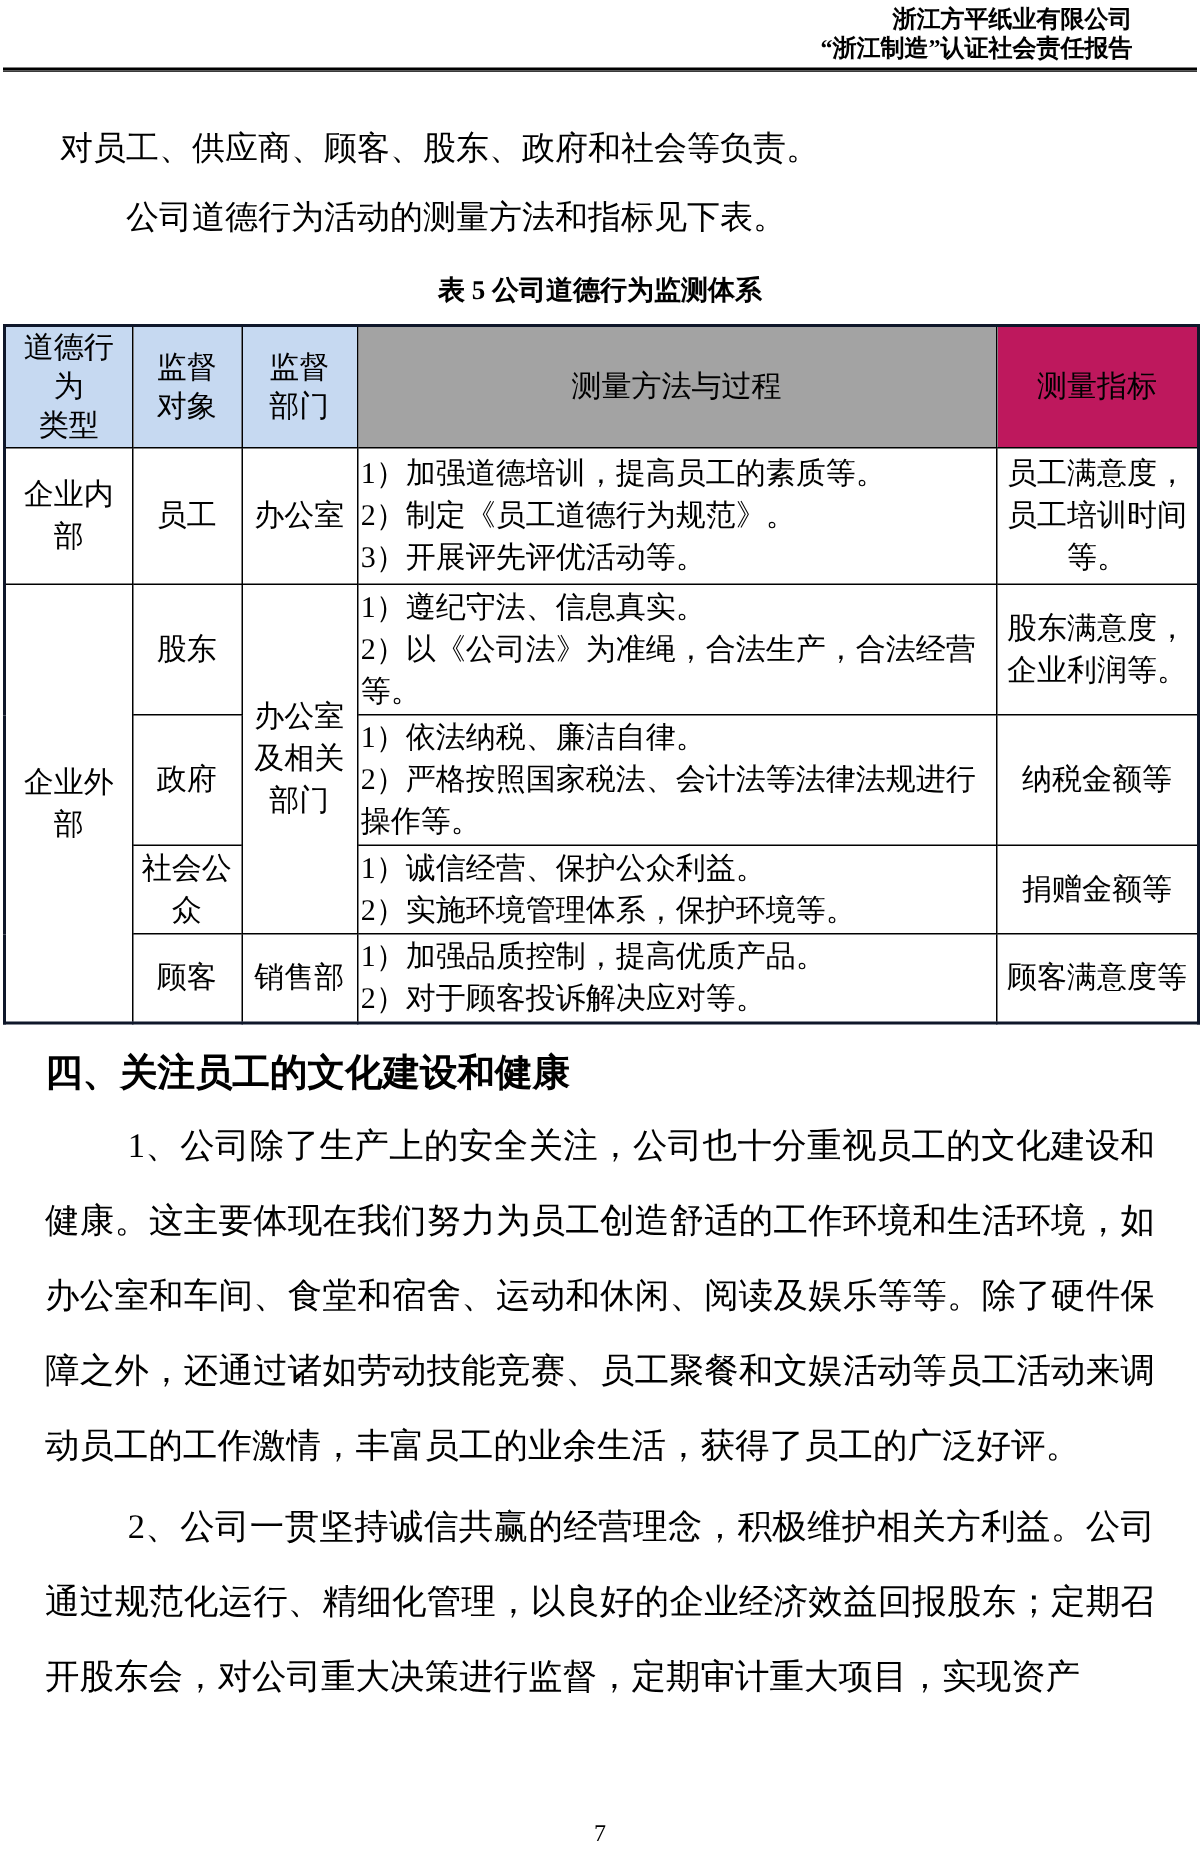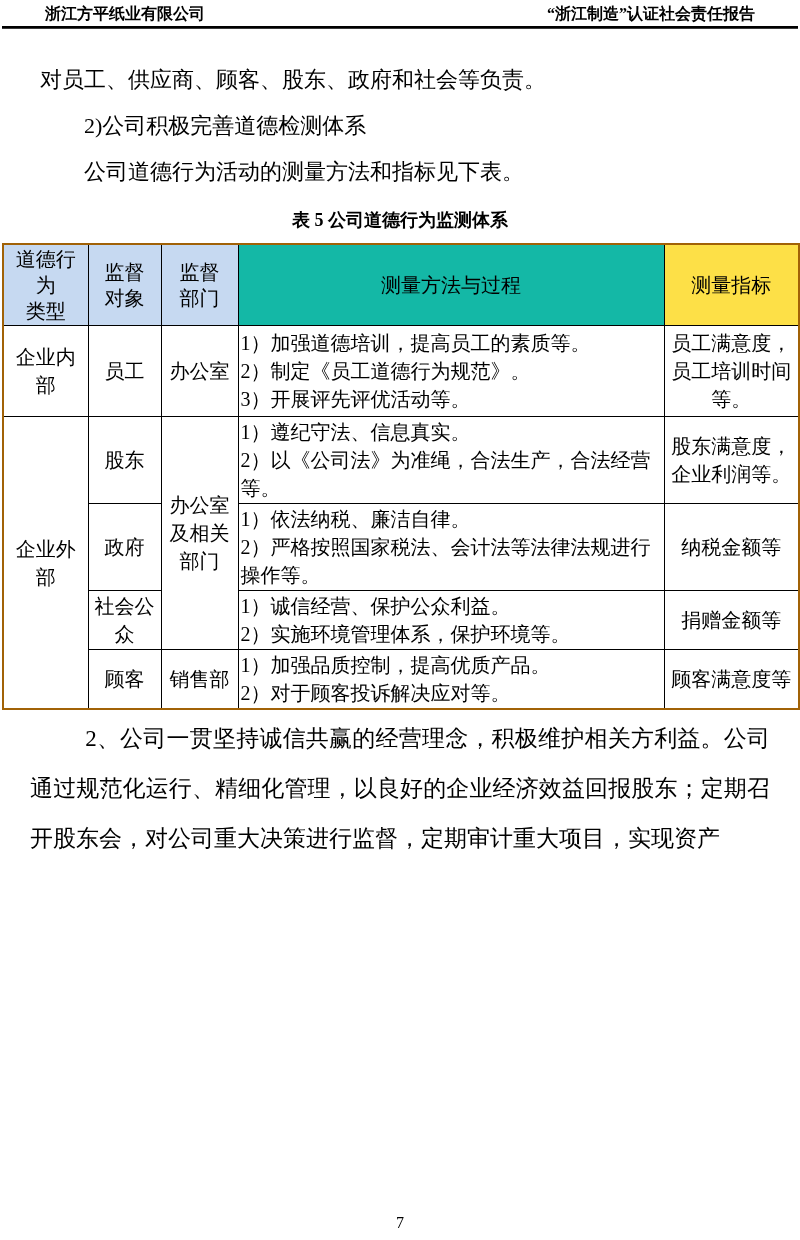--- a/index.html
+++ b/index.html
@@ -10,21 +10,21 @@
     background:#ffffff;
     color:#000;
     font-family:"Liberation Serif","DejaVu Serif",serif;
     overflow:hidden;
     margin:0 auto;
   }
   
   .header {
     display:flex; justify-content:space-between; align-items:flex-end;
     padding:4px 45px 2px 45px;
-    font-size:16px; font-weight:bold; line-height:19px;
+    font-size:16px; font-weight:bold; line-height:19px;flex-direction:column;
   }
   .header-rule {
     margin:1px 2px 0 2px;
     height:2px;
     border-top:2px solid #000;
     border-bottom:1px solid #3a3a3a;
   }
   
   .intro {
     margin:28px 32px 0 40px;
@@ -33,21 +33,21 @@
   .indent2 { text-indent:2em; }
   
   .table-title {
     margin-top:8px;
     text-align:center;
     font-size:18px; font-weight:bold; line-height:34px;
   }
   table.ethics {
     width:796px; margin:6px 2px 0 2px;
     border-collapse:collapse; table-layout:fixed;
-    border:2px solid #a16207;
+    border:2px solid #0f172a;
   }
   table.ethics th, table.ethics td {
     border:1px solid #000;
     font-size:20px; line-height:28px;
     vertical-align:middle;
     padding:1px 2px;
     overflow:hidden;
   }
   table.ethics th {
     font-weight:normal;
@@ -89,21 +89,20 @@
 <div class="page">
 
   <div class="header">
     <span>浙江方平纸业有限公司</span>
     <span>“浙江制造”认证社会责任报告</span>
   </div>
   <div class="header-rule"></div>
 
   <div class="intro">
     <div>对员工、供应商、顾客、股东、政府和社会等负责。</div>
-    <div class="indent2">2)公司积极完善道德检测体系</div>
     <div class="indent2">公司道德行为活动的测量方法和指标见下表。</div>
   </div>
 
   <div class="table-title">表 5 公司道德行为监测体系</div>
 
   <table class="ethics">
     <colgroup>
       <col class="c1">
         <col class="c2">
         <col class="c3">
@@ -111,22 +110,22 @@
         <col class="c5">
     </colgroup>
     <tbody>
       <tr class="hrow">
         <th style="background:#c6d9f1" bgcolor="#c6d9f1">道德行为
 类型</th>
         <th style="background:#c6d9f1">监督
 对象</th>
         <th style="background:#c6d9f1">监督
 部门</th>
-        <th style="background:#14b8a6">测量方法与过程</th>
-        <th style="background:#fde047">测量指标</th>
+        <th style="background:#a3a3a3">测量方法与过程</th>
+        <th style="background:#be185d">测量指标</th>
       </tr>
       <tr class="r1">
         <td class="c-center">企业内部</td>
         <td class="c-center">员工</td>
         <td class="c-center">办公室</td>
         <td class="c-method">1）加强道德培训，提高员工的素质等。
 2）制定《员工道德行为规范》。
 3）开展评先评优活动等。</td>
         <td class="c-center">员工满意度，员工培训时间等。</td>
       </tr>
@@ -153,17 +152,19 @@
       <tr class="r5">
         <td class="c-center">顾客</td>
         <td class="c-center">销售部</td>
         <td class="c-method">1）加强品质控制，提高优质产品。
 2）对于顾客投诉解决应对等。</td>
         <td class="c-center">顾客满意度等</td>
       </tr>
     </tbody>
   </table>
 
+  <div class="section-heading">四、关注员工的文化建设和健康</div>
+  <div class="para">1、公司除了生产上的安全关注，公司也十分重视员工的文化建设和健康。这主要体现在我们努力为员工创造舒适的工作环境和生活环境，如办公室和车间、食堂和宿舍、运动和休闲、阅读及娱乐等等。除了硬件保障之外，还通过诸如劳动技能竞赛、员工聚餐和文娱活动等员工活动来调动员工的工作激情，丰富员工的业余生活，获得了员工的广泛好评。</div>
   <div class="para">2、公司一贯坚持诚信共赢的经营理念，积极维护相关方利益。公司通过规范化运行、精细化管理，以良好的企业经济效益回报股东；定期召开股东会，对公司重大决策进行监督，定期审计重大项目，实现资产</div>
 
   <div class="page-number">7</div>
 
 </div>
 
 </body></html>

